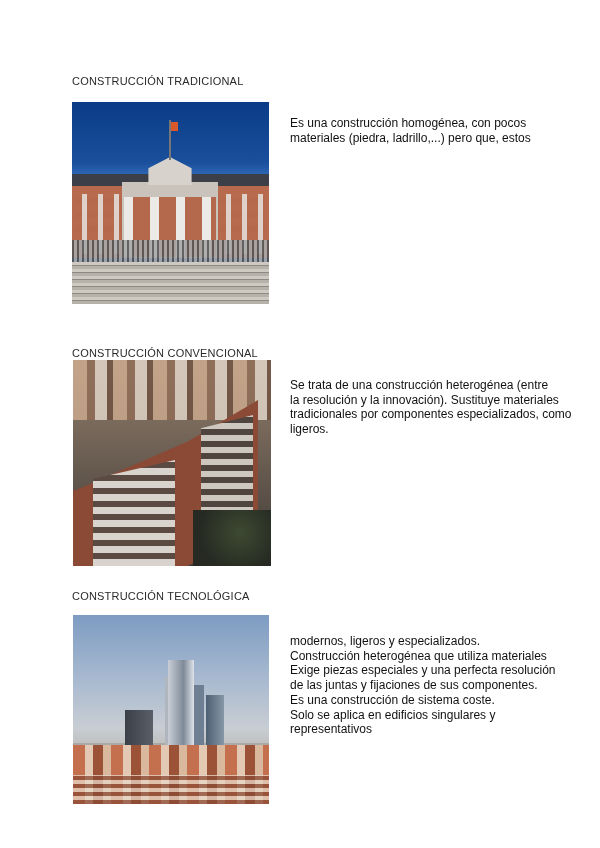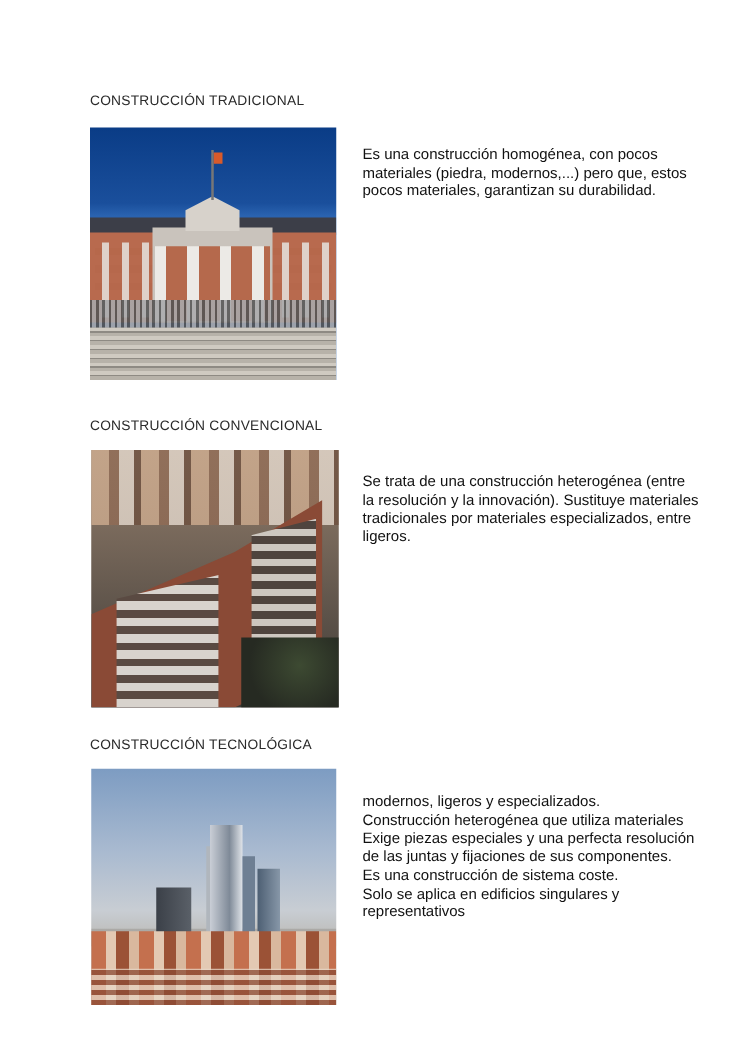--- a/index.html
+++ b/index.html
@@ -71,36 +71,35 @@
   <div class="abs portico"></div>
   <div class="abs columns"></div>
   <div class="abs pediment"></div>
   <div class="abs flagpole"></div>
   <div class="abs flag"></div>
   <div class="abs fence"></div>
   <div class="abs ground"></div>
 </div>
 <p class="desc" style="top:104px">
   <span class="line">Es una construcción homogénea, con pocos</span>
-  <span class="line">materiales (piedra, modernos,...) pero que, estos</span>
-  <span class="line">pocos materiales, garantizan su durabilidad.</span>
+  <span class="line">materiales (piedra, ladrillo,...) pero que, estos</span>
 </p>
 
-<h2 class="title" style="top:332px">CONSTRUCCIÓN CONVENCIONAL</h2>
+<h2 class="title" style="top:344px">CONSTRUCCIÓN CONVENCIONAL</h2>
 <div class="photo" id="photo2">
   <div class="abs city"></div>
   <div class="abs block"></div>
   <div class="abs balc1"></div>
   <div class="abs balc2"></div>
   <div class="abs trees"></div>
 </div>
 <p class="desc" style="top:366px">
   <span class="line">Se trata de una construcción heterogénea (entre</span>
   <span class="line">la resolución y la innovación). Sustituye materiales</span>
-  <span class="line">tradicionales por materiales especializados, entre</span>
+  <span class="line">tradicionales por componentes especializados, como</span>
   <span class="line">ligeros.</span>
 </p>
 
 <h2 class="title" style="top:587px">CONSTRUCCIÓN TECNOLÓGICA</h2>
 <div class="photo" id="photo3">
   <div class="abs haze"></div>
   <div class="abs t1"></div>
   <div class="abs t2b"></div>
   <div class="abs t2"></div>
   <div class="abs t3"></div>

